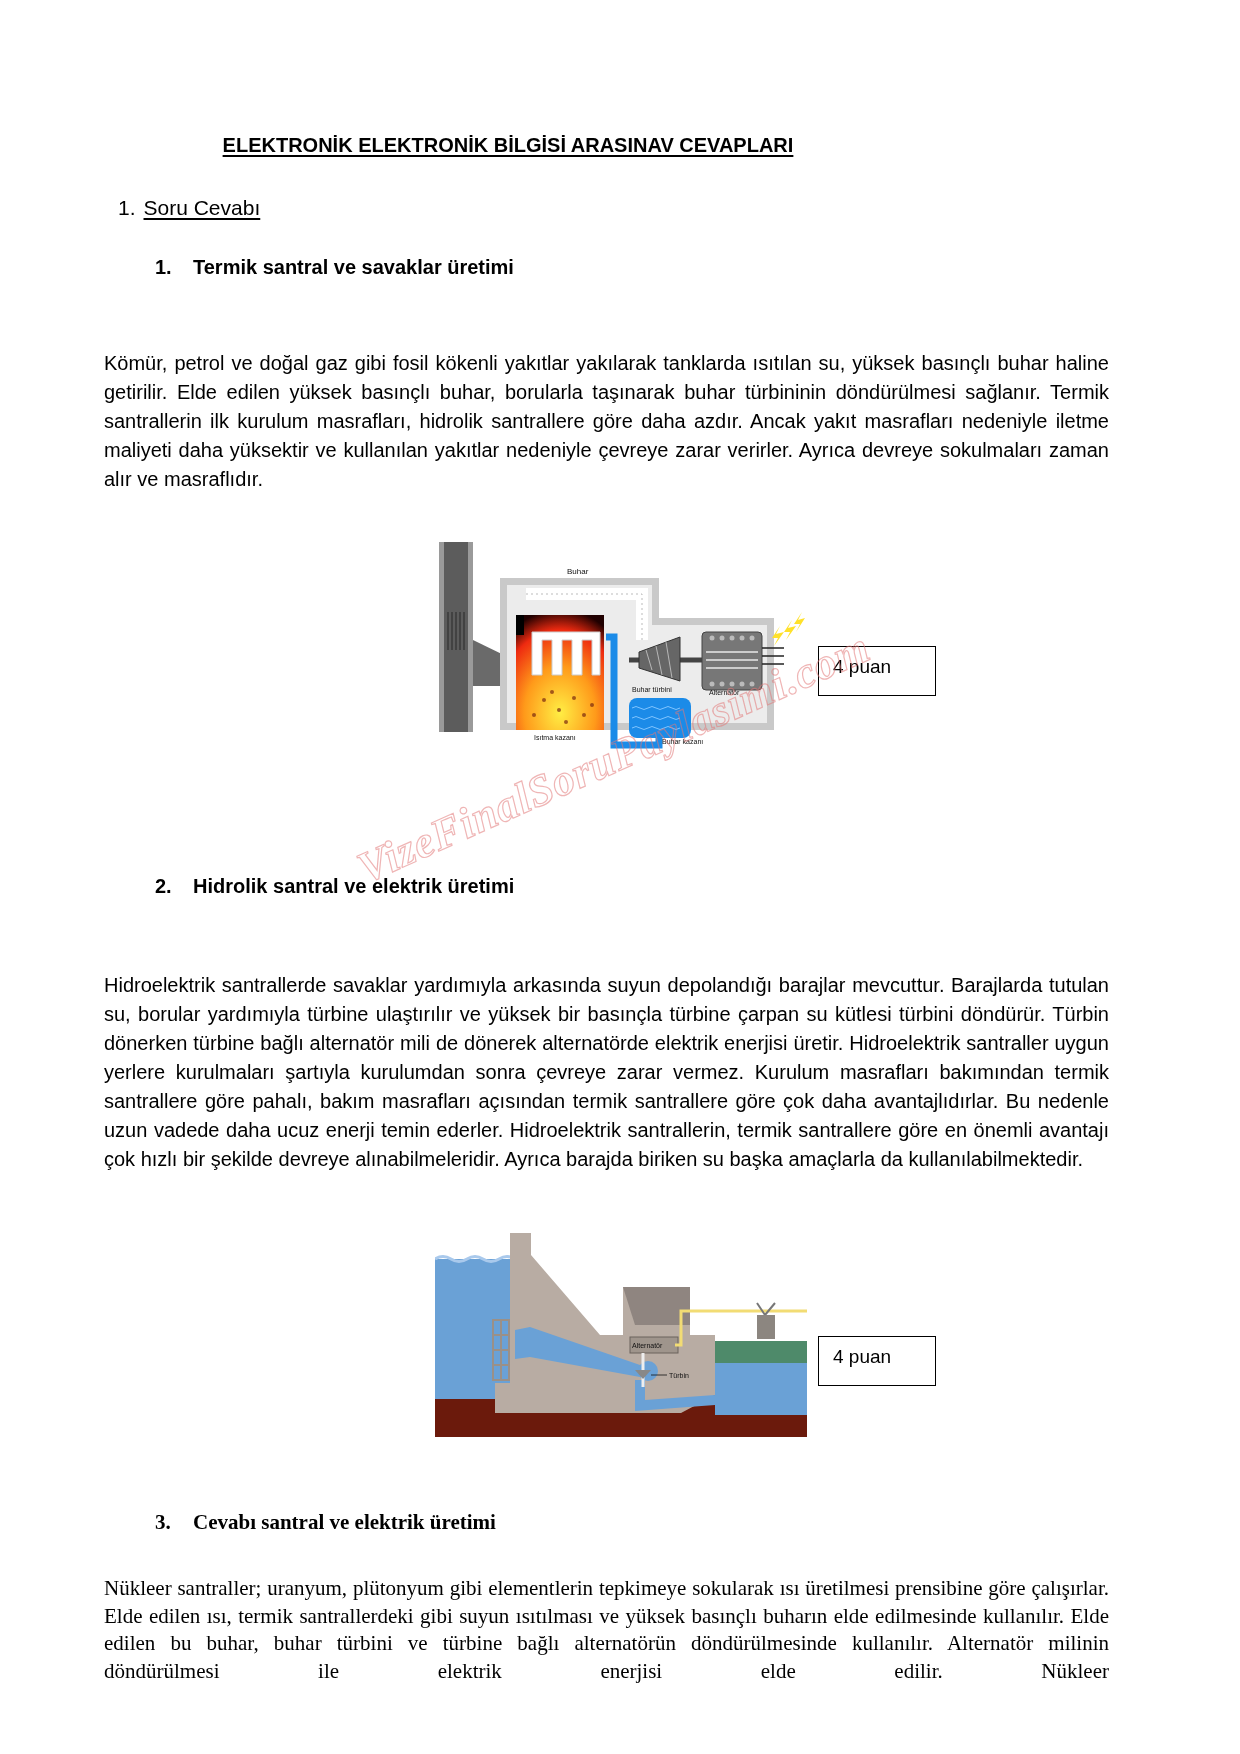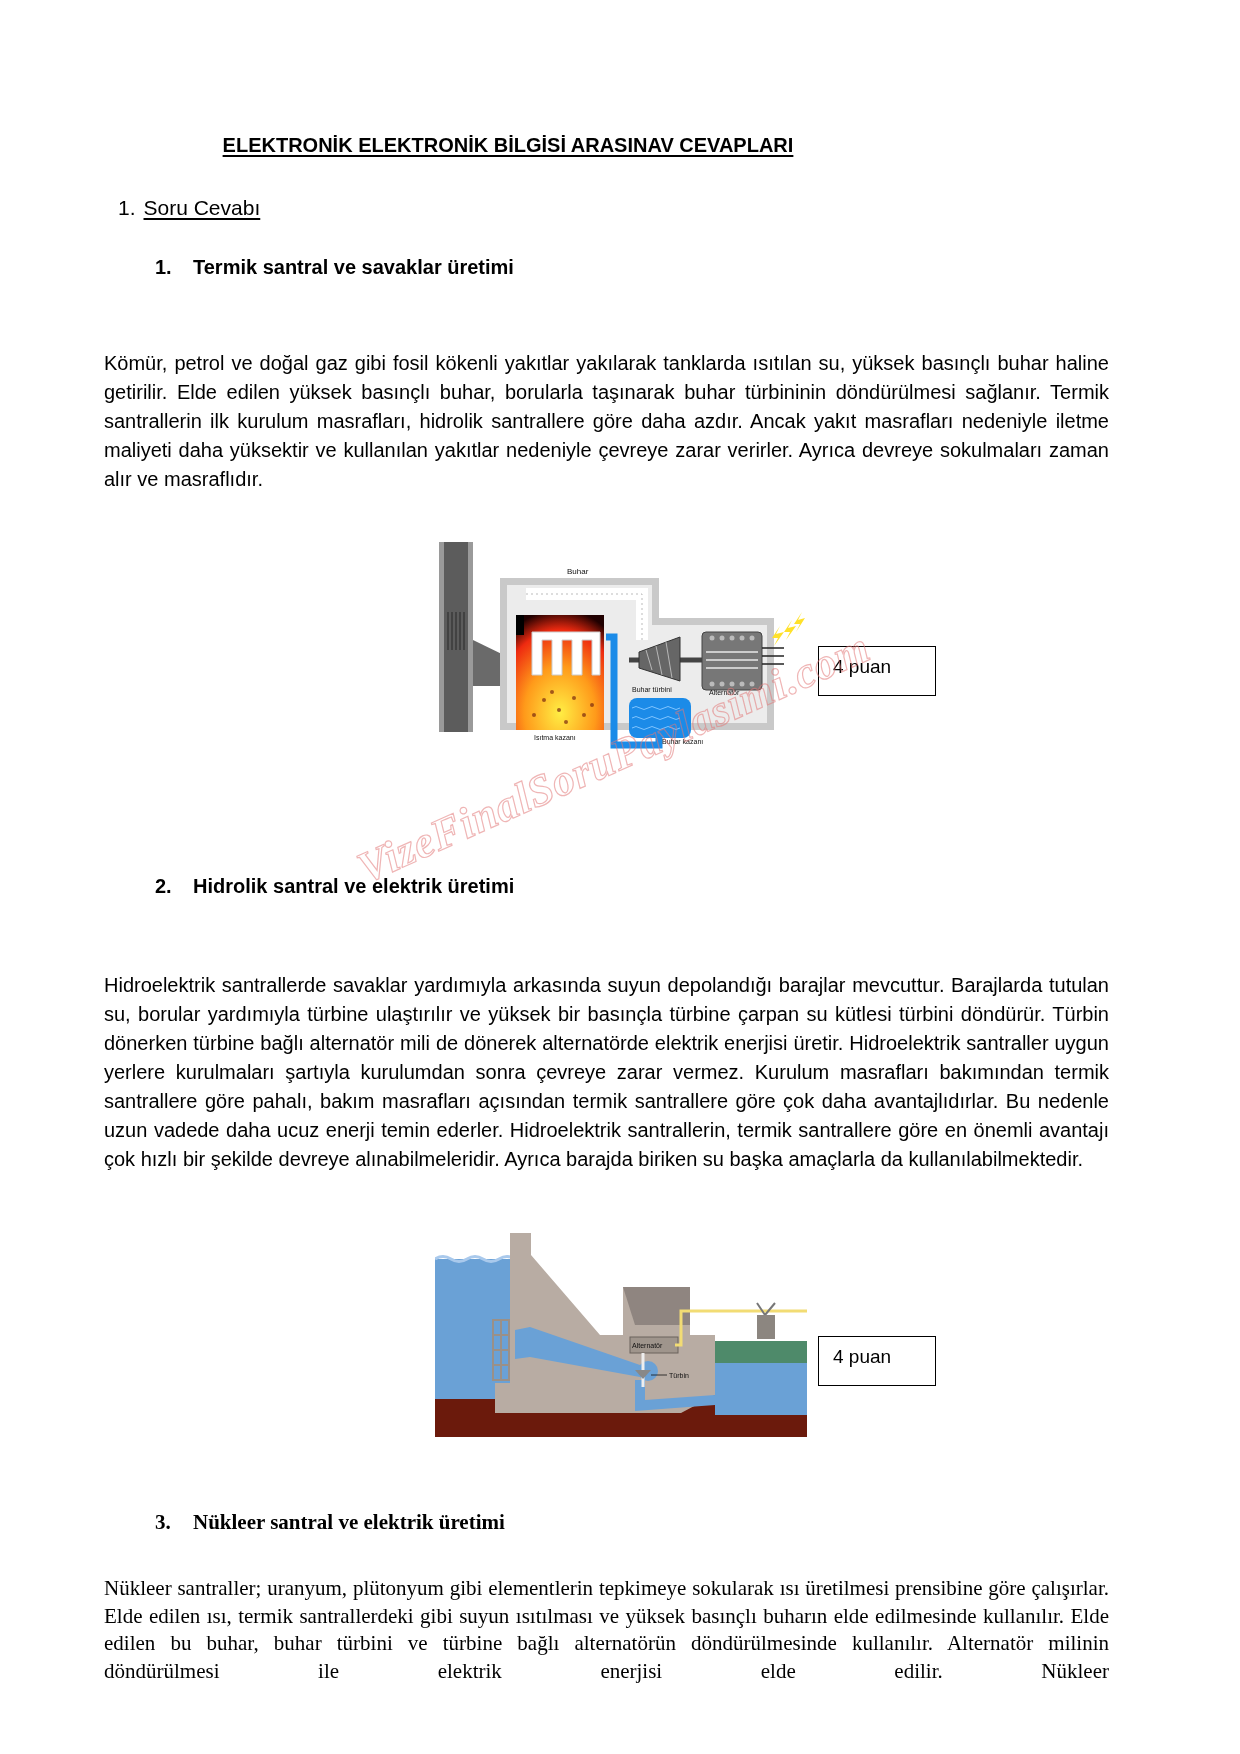--- a/index.html
+++ b/index.html
@@ -174,15 +174,15 @@
 
     <text x="197" y="133" font-size="7" fill="#111">Alternatör</text>
     <line x1="216" y1="160" x2="232" y2="160" stroke="#111" stroke-width="0.8"></line>
     <text x="234" y="163" font-size="7" fill="#111">Türbin</text>
   </svg>
 </div>
 
 <div class="points-box" style="top:1336px;">4 puan</div>
 
 <div class="sub-head serif" style="top:1510px;">
-  <span class="num">3.</span><span>Nükleer santral ve elektrik üretimi</span>
+  <span class="num">3.</span><span>Cevabı santral ve elektrik üretimi</span>
 </div>
 <div class="para serif" style="top:1566px; text-align-last: justify;">Nükleer santraller; uranyum, plütonyum gibi elementlerin tepkimeye sokularak ısı üretilmesi prensibine göre çalışırlar. Elde edilen ısı, termik santrallerdeki gibi suyun ısıtılması ve yüksek basınçlı buharın elde edilmesinde kullanılır. Elde edilen bu buhar, buhar türbini ve türbine bağlı alternatörün döndürülmesinde kullanılır. Alternatör milinin döndürülmesi ile elektrik enerjisi elde edilir. Nükleer</div>
 
 </body></html>

